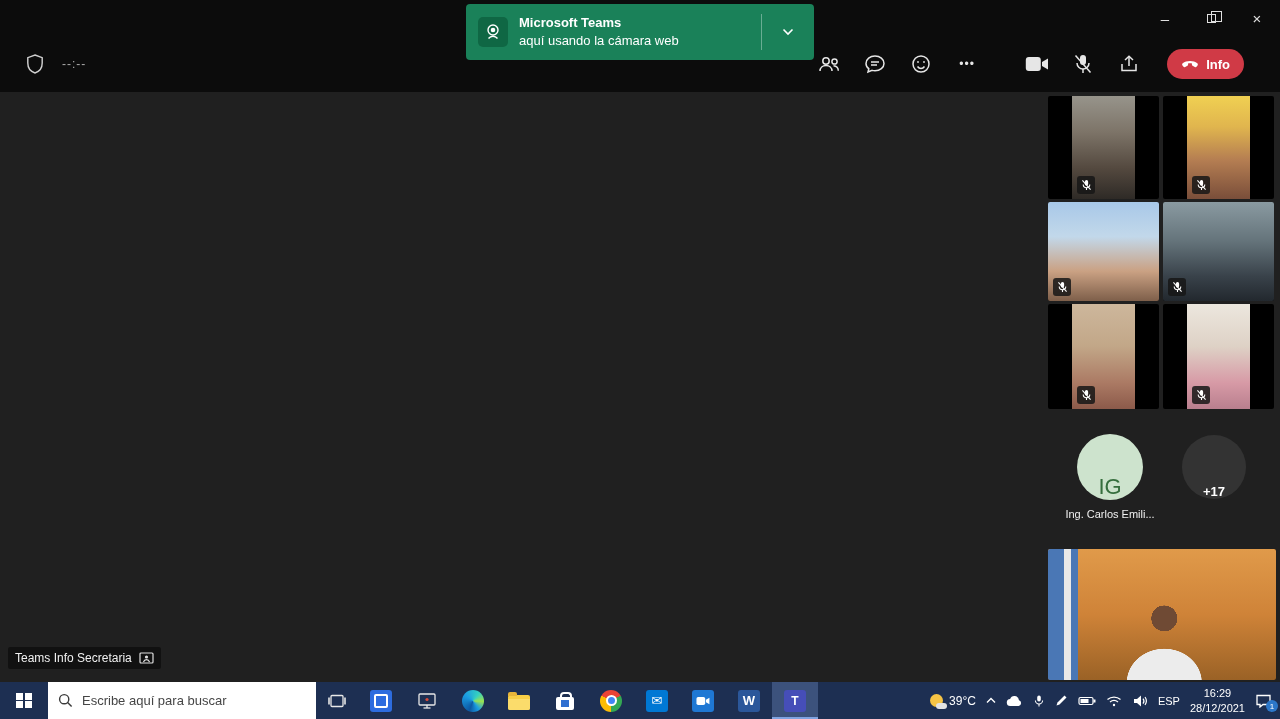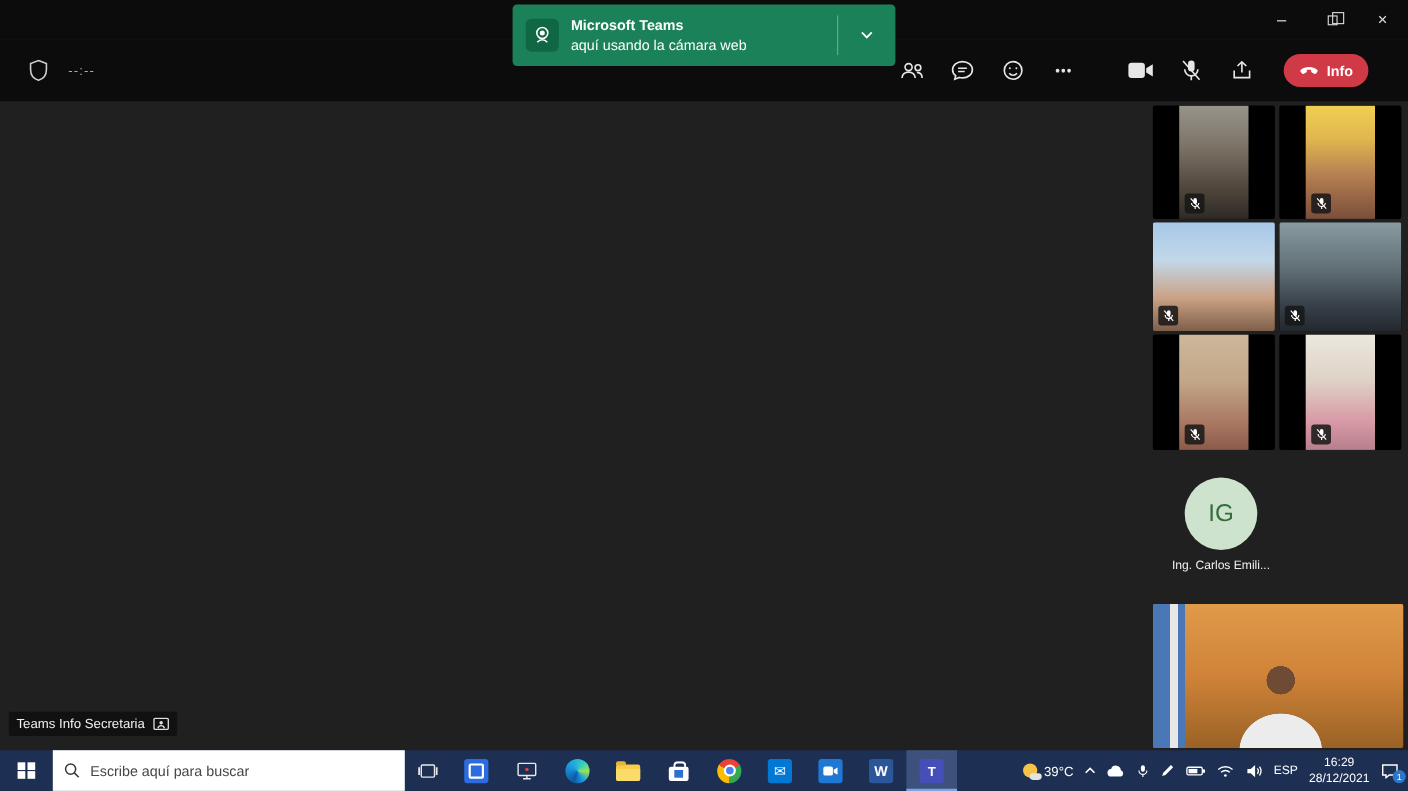--- a/index.html
+++ b/index.html
@@ -49,31 +49,31 @@
   .v3 { background:linear-gradient(180deg,#a8c8e8 0%,#c2d8ea 35%,#caa183 70%,#7e5f4a 100%); }
   .v4 { background:linear-gradient(180deg,#8a9aa1 0%,#64737a 40%,#39424a 75%,#22282e 100%); }
   .v5 { background:linear-gradient(180deg,#cdb79c 0%,#c2a788 40%,#ab7a64 75%,#8c5a4a 100%); }
   .v6 { background:linear-gradient(180deg,#ece7de 0%,#ded2c6 40%,#d79aa6 75%,#b97f8e 100%); }
   .v7 { background:
         radial-gradient(circle 13px at 51% 53%, #6f4a34 99%, rgba(0,0,0,0) 100%),
         radial-gradient(ellipse 62px 56px at 51% 102%, #ececec 60%, rgba(0,0,0,0) 61%),
         linear-gradient(90deg, #4a77b5 0 7%, #e8e8e8 7% 10%, #4a77b5 10% 13%, rgba(0,0,0,0) 13%),
         linear-gradient(180deg, #e09a4a 0%, #cf8338 50%, #9a6226 100%); }
 
-  .circle-avatar { position:absolute; border-radius:50%; display:flex; align-items:center; justify-content:center; }
+  .circle-avatar { position:absolute; border-radius:50%; display:flex; align-items:flex-end; justify-content:center; }
   .ig-avatar { left:1077px; top:342px; width:66px; height:66px; background:#cde3cd; color:#356e3d; font-size:22px; }
   .ig-name { position:absolute; left:1043px; top:416px; width:134px; text-align:center; color:#f0f0f0; font-size:11px; }
   .overflow-avatar { left:1182px; top:343px; width:64px; height:64px; background:#333333; color:#fff; font-size:13px; font-weight:bold; }
 
   
   .taskbar { position:absolute; bottom:0; left:0; right:0; height:37px; background:#1d2f52; display:flex; align-items:stretch; z-index:3; }
   .start-btn { width:48px; display:flex; align-items:center; justify-content:center; }
   .win-logo { display:grid; grid-template-columns:7px 7px; grid-template-rows:7px 7px; gap:1.5px; }
   .win-logo span { background:#fff; }
-  .search-box { width:320px; background:#fff; display:flex; align-items:center; padding:0 10px; gap:9px; }
+  .search-box { width:268px; background:#fff; display:flex; align-items:center; padding:0 10px; gap:9px; }
   .search-box input { border:none; outline:none; flex:1; font-size:13px; font-family:"Liberation Sans",sans-serif; color:#222; background:transparent; }
   .search-box input::placeholder { color:#454545; opacity:1; }
   .taskview-btn { width:42px; display:flex; align-items:center; justify-content:center; }
   .app-slot { width:46px; display:flex; align-items:center; justify-content:center; cursor:pointer; }
   .app-slot.active { background:rgba(110,140,195,.38); box-shadow:inset 0 -2px 0 #7fa3e0; }
   .sq-icon { width:22px; height:22px; border-radius:3px; display:flex; align-items:center; justify-content:center; color:#fff; }
   .blue-app { background:#2d6cdf; position:relative; }
   .blue-app::after { content:""; width:10px; height:10px; border:2px solid #fff; border-radius:2px; }
   .edge-icon { width:22px; height:22px; border-radius:50%; background:conic-gradient(from 200deg,#0c59a4,#1b9de2 30%,#35d0c0 55%,#9be34f 70%,#1b9de2 85%,#0c59a4); }
   .folder-icon { width:22px; height:15px; background:#f7ce46; border-radius:2px; position:relative; margin-top:3px; }
@@ -289,20 +289,23 @@
             </svg>
         </div>
       </div>
     </div>
 
     <div class="circle-avatar ig-avatar">
       <span>IG</span>
     </div>
     <div class="ig-name">Ing. Carlos Emili...</div>
 
+    <div class="circle-avatar overflow-avatar">
+      <span>+17</span>
+    </div>
 
     <div class="tile" style="left:1048px; top:457px; width:228px; height:131px;">
       <div class="vid v7"></div>
     </div>
   </div>
 
   <div class="taskbar">
     <div class="start-btn">
       <div class="win-logo">
           <span></span>

